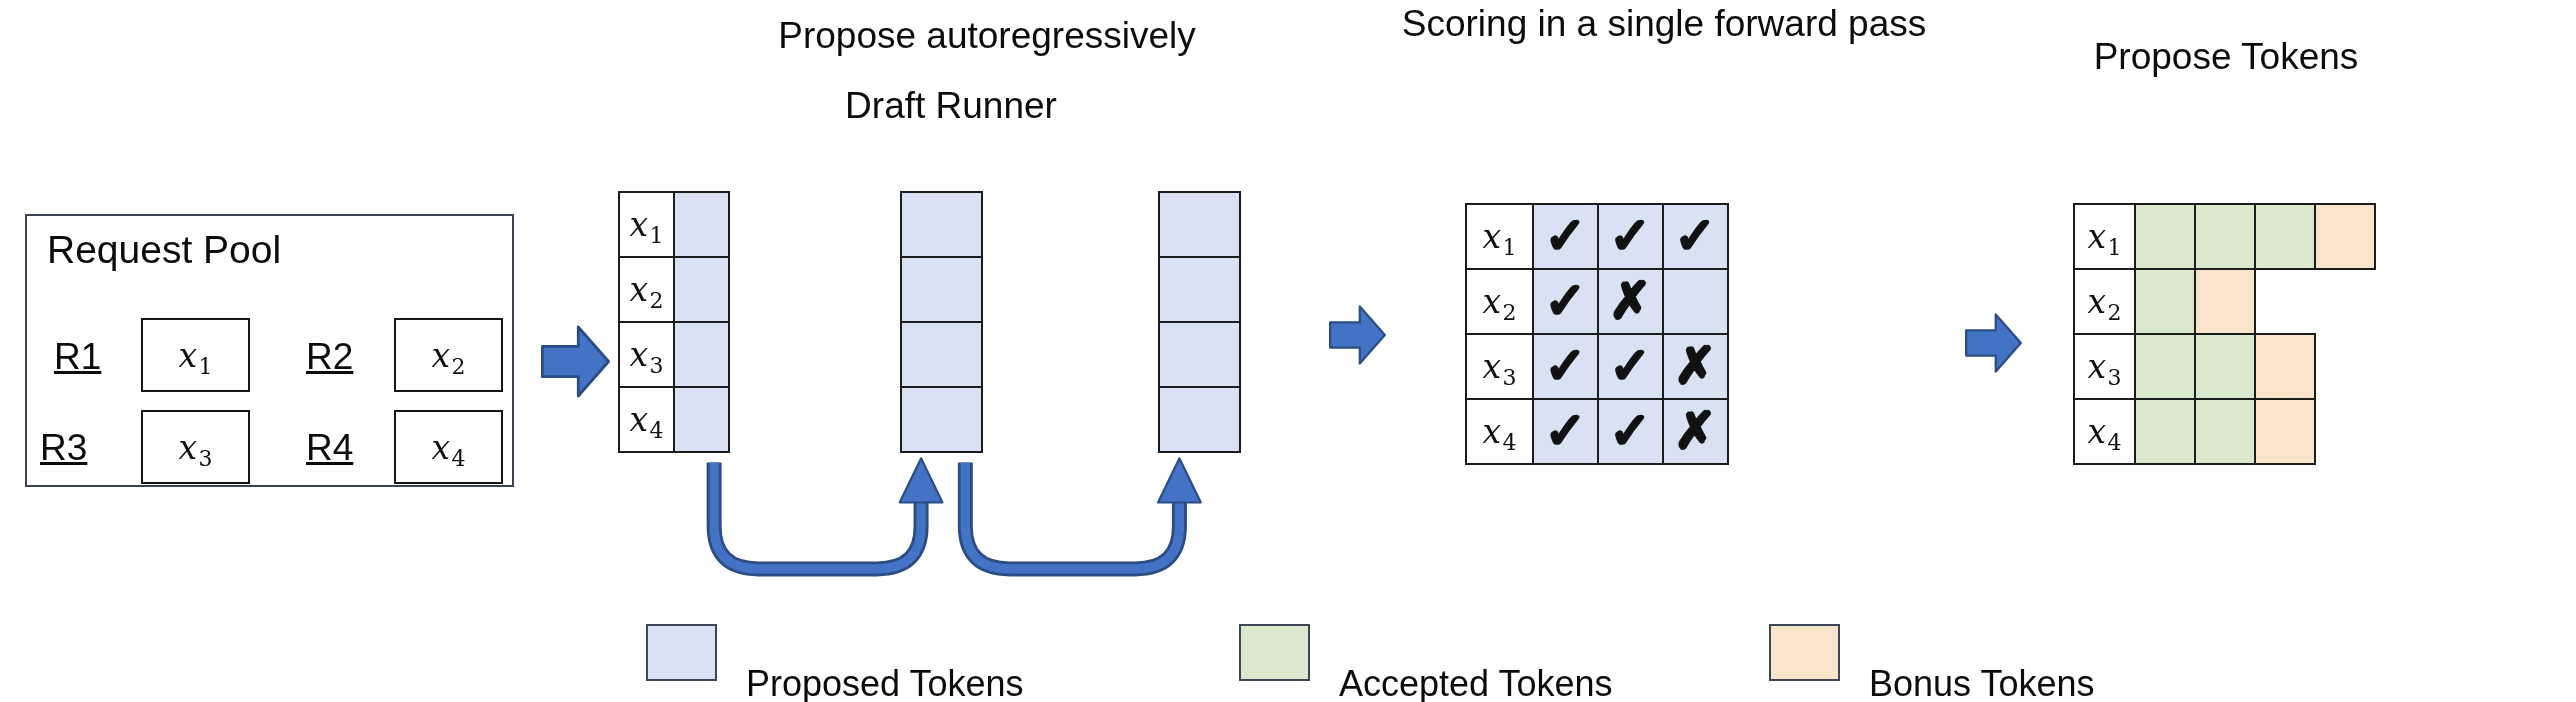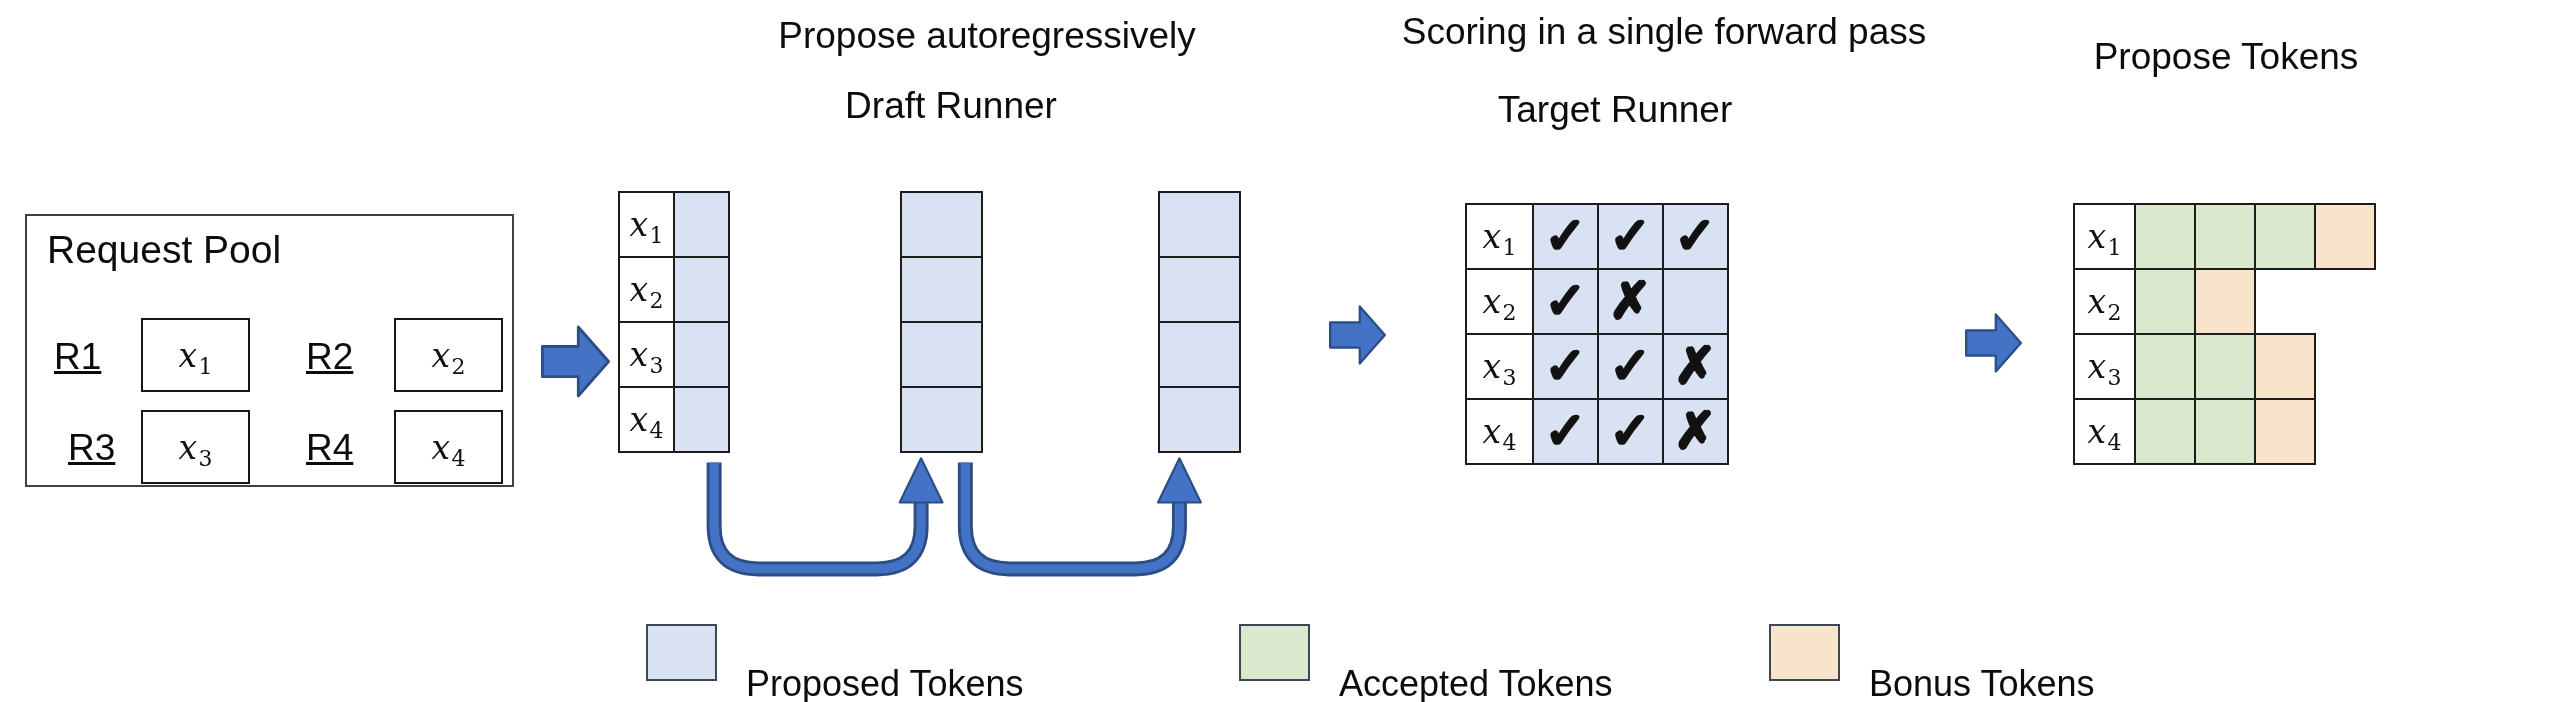--- a/index.html
+++ b/index.html
@@ -50,22 +50,21 @@
         box-sizing:border-box;}
   .llabel{position:absolute;top:663px;font-size:36px;white-space:nowrap;}
 </style>
 </head>
 <body>
 
 <div id="stage">
 
   <div class="h" style="left:951px;top:86px">Draft Runner</div>
   <div class="h" style="left:987px;top:15.7px">Propose autoregressively</div>
-  <div class="h" style="left:1664px;top:12px">Scoring in a single forward pass</div>
-  <div class="h" style="left:1615px;top:90px">Target Runner</div>
+  <div class="h" style="left:1664px;top:4px">Scoring in a single forward pass</div>
   <div class="h" style="left:2226px;top:37px">Propose Tokens</div>
 
   <div id="pool"></div>
   <div id="pool-title">Request Pool</div>
 
   <svg class="blockarrow" style="left:541px;top:320px" width="69" height="83" viewBox="0 0 100 120">
     <polygon points="2,38 54,38 54,10 98,60 54,110 54,82 2,82"></polygon>
   </svg>
   <svg class="blockarrow" style="left:1329px;top:300px" width="57" height="70" viewBox="0 0 100 120">
     <polygon points="2,38 54,38 54,10 98,60 54,110 54,82 2,82"></polygon>
@@ -223,21 +222,21 @@
         <sub>1</sub>
       </span>
     </div>
     <div class="rlabel" style="left: 306px; top: 336px; text-align: right;">R2</div>
     <div class="rbox" style="left: 394px; top: 318px;">
       <span class="tok">
         <i>x</i>
         <sub>2</sub>
       </span>
     </div>
-    <div class="rlabel" style="left: 68px; top: 427px;">R3</div>
+    <div class="rlabel" style="left: 40px; top: 427px;">R3</div>
     <div class="rbox" style="left: 141px; top: 410px;">
       <span class="tok">
         <i>x</i>
         <sub>3</sub>
       </span>
     </div>
     <div class="rlabel" style="left: 306px; top: 427px;">R4</div>
     <div class="rbox" style="left: 394px; top: 410px;">
       <span class="tok">
         <i>x</i>

